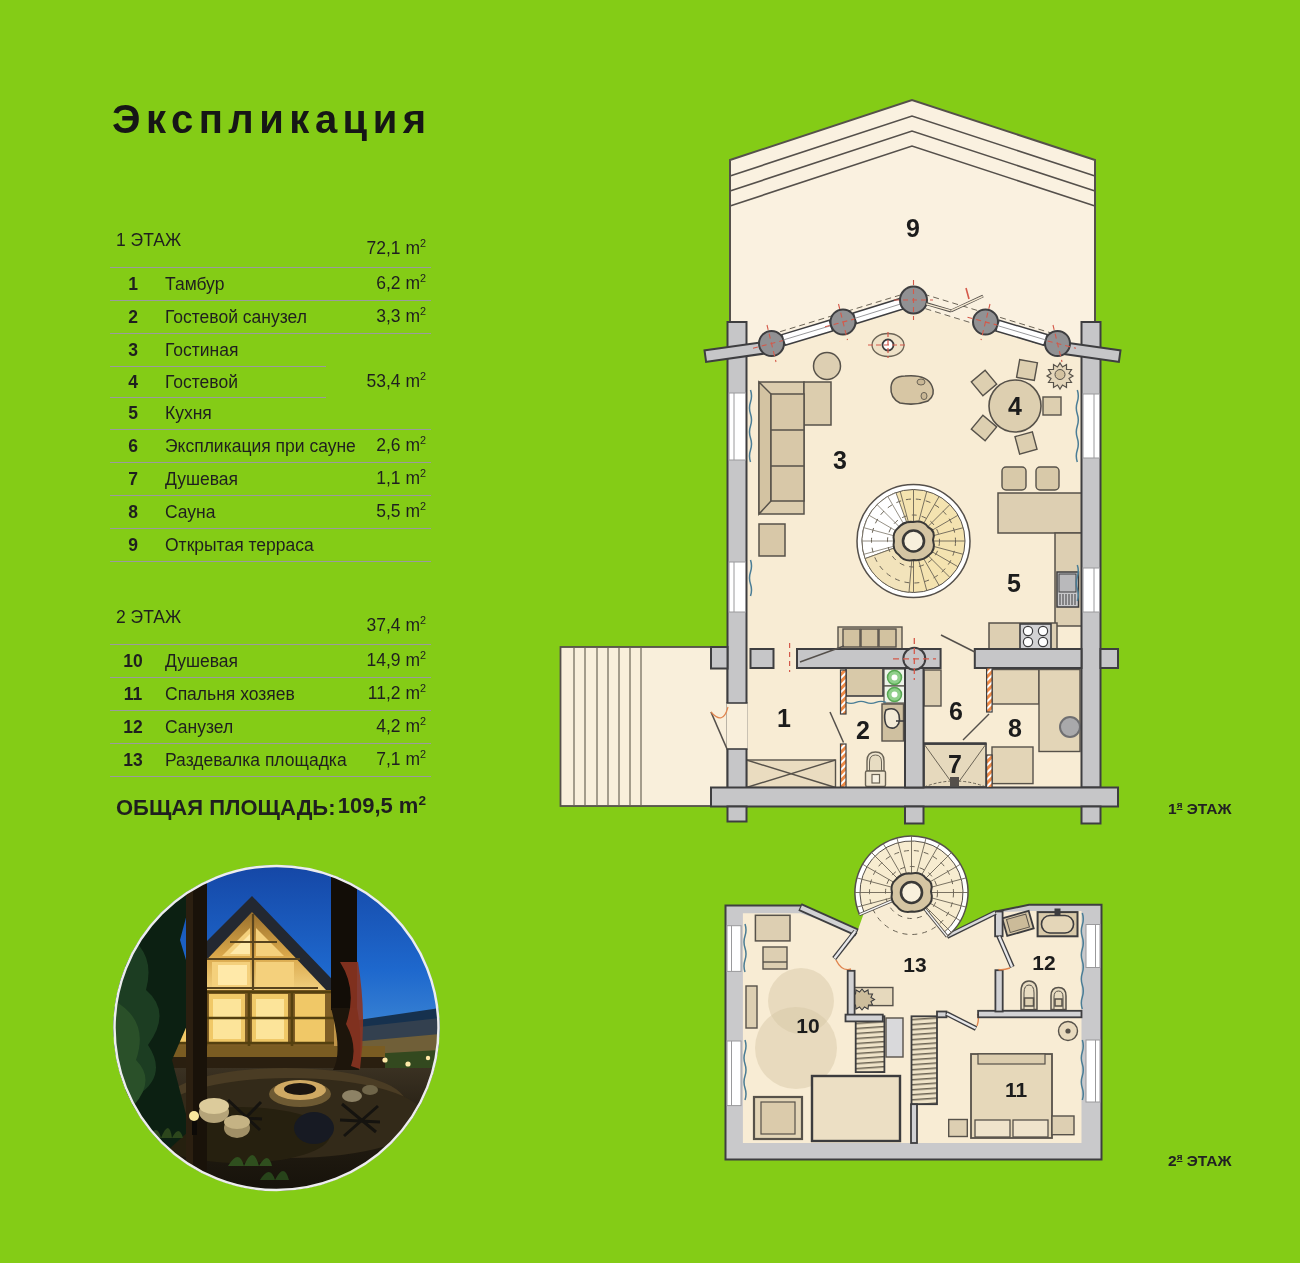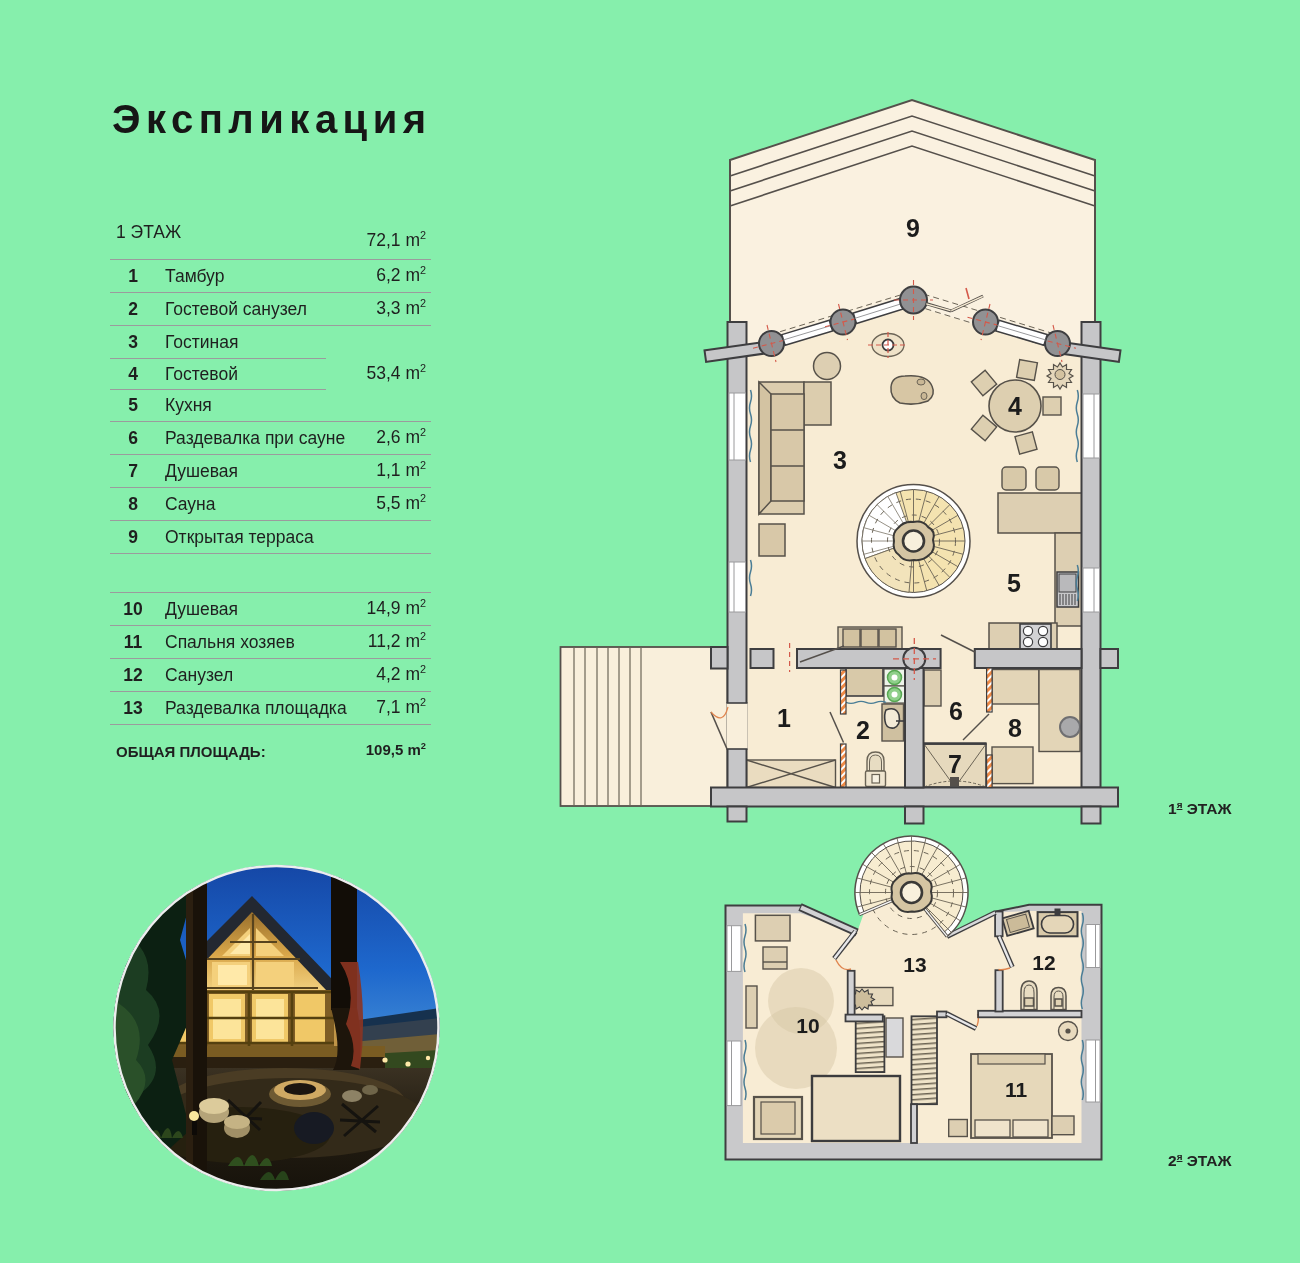--- a/index.html
+++ b/index.html
@@ -1,33 +1,33 @@
 <!DOCTYPE html>
 <html><head>
 <meta charset="utf-8">
 <style>
   html,body{margin:0;padding:0;}
   body{width:1300px;height:1263px;background:#d7d7d8;font-family:"Liberation Sans",sans-serif;overflow:hidden;}
-  #page{position:relative;width:1300px;height:1263px;background:#86efac;}
+  #page{position:relative;width:1300px;height:1263px;background:#84cc16;}
   .abs{position:absolute;}
   
   #title{left:112px;top:97px;font-size:40px;font-weight:bold;color:#161616;letter-spacing:5.5px;}
   #tbl{left:110px;top:215px;width:321px;font-size:17.5px;color:#1f1f1f;}
-  .sechead{position:relative;height:44px;}
+  .sechead{position:relative;height:44px;margin-top:8px;}
   #tbl2 .row{height:32.1px;}
   .sechead .nm{position:absolute;left:6px;top:7px;}
   .sechead .ar{position:absolute;right:5px;top:14px;}
   .row{position:relative;height:31.85px;border-top:1px solid #9b9b9d;}
   .row .no{position:absolute;left:3px;top:6px;width:40px;font-weight:bold;text-align:center;}
   .row .nm{position:absolute;left:55px;top:6px;}
   .row .ar{position:absolute;right:5px;top:4px;}
   .row.short{border-top:none;}
   .row.short::before{content:"";position:absolute;left:0;top:0;width:216px;border-top:1px solid #9b9b9d;}
   sup{font-size:62%;}
-  .total{position:relative;height:40px;font-weight:bold;font-size:15px;}
+  .total{position:relative;height:40px;font-weight:bold;font-size:22px;}
   .total .nm{position:absolute;left:6px;top:18px;}
   .total .ar{position:absolute;right:5px;top:16px;text-align:right;}
   .floorlbl{font-size:15.5px;font-weight:bold;color:#222;margin-top:12px;}
   .floorlbl sup{font-size:64%;text-decoration:underline;}
 </style>
 </head>
 <body>
 <div id="page">
 
   <div class="abs" id="title">Экспликация</div>
@@ -62,21 +62,21 @@
         <span class="ar">53,4 m<sup>2</sup></span>
       </div>
 
     <div class="row short">
         <span class="no">5</span>
         <span class="nm">Кухня</span>
       </div>
 
     <div class="row">
         <span class="no">6</span>
-        <span class="nm">Раздевалка при сауне</span>
+        <span class="nm">Экспликация при сауне</span>
         <span class="ar">2,6 m<sup>2</sup></span>
       </div>
 
     <div class="row">
         <span class="no">7</span>
         <span class="nm">Душевая</span>
         <span class="ar">1,1 m<sup>2</sup></span>
       </div>
 
     <div class="row">
@@ -87,20 +87,24 @@
 
     <div class="row">
         <span class="no">9</span>
         <span class="nm">Открытая терраса</span>
       </div>
     <div style="border-top:1px solid #9b9b9d;height:0"></div>
   </div>
 
   <div class="abs" id="tbl2" style="left:110px;top:592px;width:321px;font-size:17.5px;color:#1f1f1f;">
 
+    <div class="sechead">
+        <span class="nm">2 ЭТАЖ</span>
+        <span class="ar">37,4 m<sup>2</sup></span>
+      </div>
 
     <div class="row">
         <span class="no">10</span>
         <span class="nm">Душевая</span>
         <span class="ar">14,9 m<sup>2</sup></span>
       </div>
 
     <div class="row">
         <span class="no">11</span>
         <span class="nm">Спальня хозяев</span>

